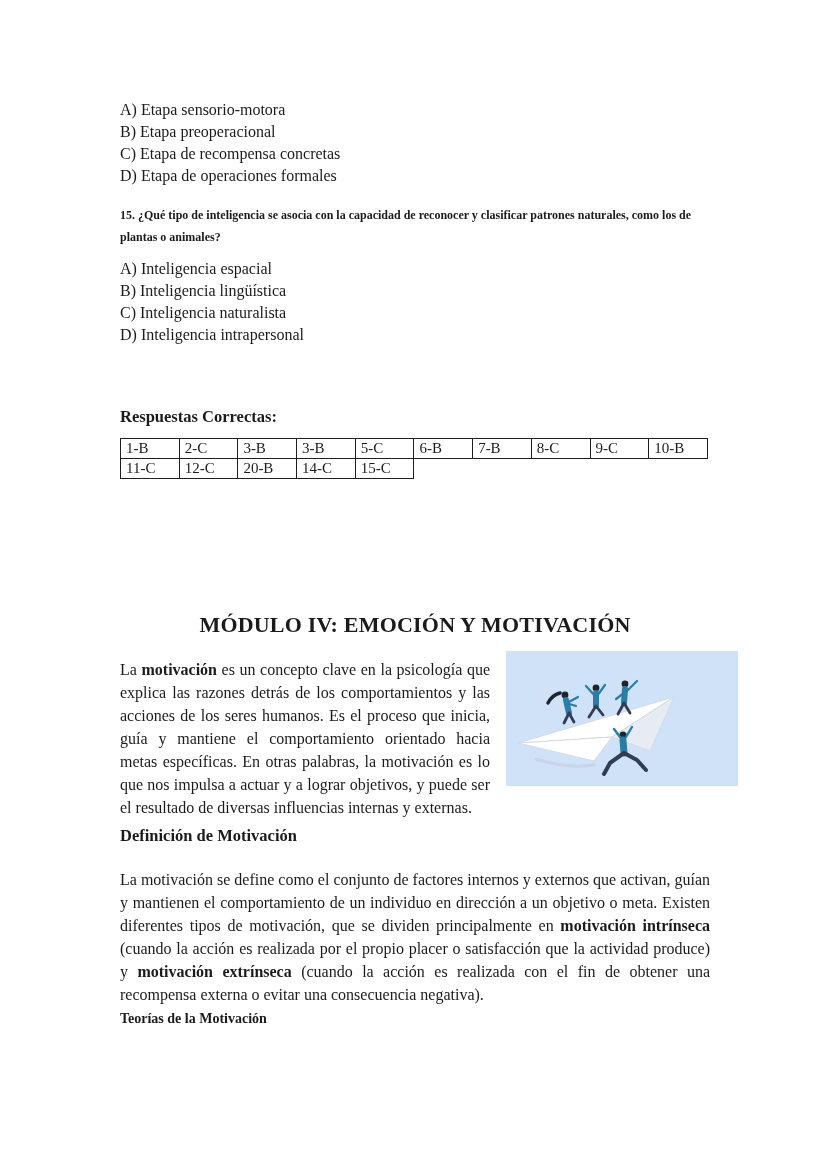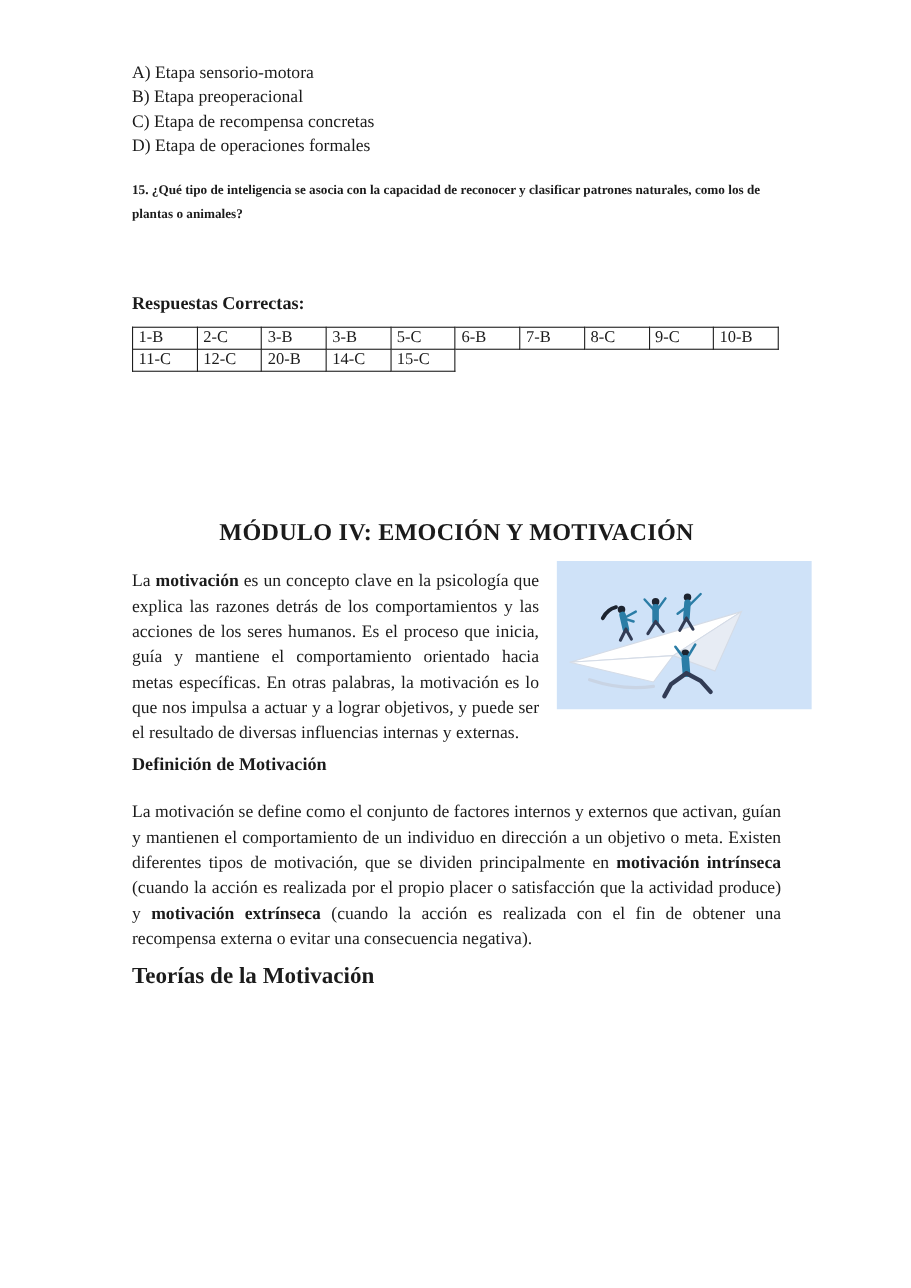--- a/index.html
+++ b/index.html
@@ -10,21 +10,21 @@
     background:#ffffff;
     font-family:"Liberation Serif", serif;
     color:#1b1b1b;
     overflow:hidden;
   }
   .content {
     position:absolute;
     left:120px; top:0;
     width:590px;
   }
-  .options { margin-top:56px; font-size:16px; line-height:22px; }
+  .options { margin-top:99px; font-size:16px; line-height:22px; }
   .options .option-line { white-space:nowrap; }
   .question {
     margin-top:17px;
     font-size:12px; font-weight:bold; line-height:22px;
   }
   .options-2 { margin-top:10px; }
   .answers-heading {
     margin-top:60px;
     font-size:16.5px; font-weight:bold; line-height:21px;
   }
@@ -66,40 +66,46 @@
     margin-top:6px;
     clear:none;
   }
   .body-par {
     margin-top:22px;
     font-size:16px;
     line-height:23px;
     text-align:justify;
   }
   .theories-heading {
-    font-size:21px; font-weight:bold; line-height:21px;
-    margin-top:12px;
+    font-size:14px; font-weight:bold; line-height:21px;
+    margin-top:2px;
   }
   strong { font-weight:bold; }
 </style>
 </head>
 <body>
 
 <div class="page">
   <div class="content">
 
     <div class="options">
       <div class="option-line">A) Etapa sensorio-motora</div>
       <div class="option-line">B) Etapa preoperacional</div>
       <div class="option-line">C) Etapa de recompensa concretas</div>
       <div class="option-line">D) Etapa de operaciones formales</div>
     </div>
 
     <div class="question">15. ¿Qué tipo de inteligencia se asocia con la capacidad de reconocer y clasificar patrones naturales, como los de plantas o animales?</div>
 
+    <div class="options options-2">
+      <div class="option-line">A) Inteligencia espacial</div>
+      <div class="option-line">B) Inteligencia lingüística</div>
+      <div class="option-line">C) Inteligencia naturalista</div>
+      <div class="option-line">D) Inteligencia intrapersonal</div>
+    </div>
 
     <div class="answers-heading">Respuestas Correctas:</div>
 
     <table class="answers">
       <colgroup>
         <col style="width:58.7px">
           <col style="width:58.7px">
           <col style="width:58.7px">
           <col style="width:58.7px">
           <col style="width:58.7px">

